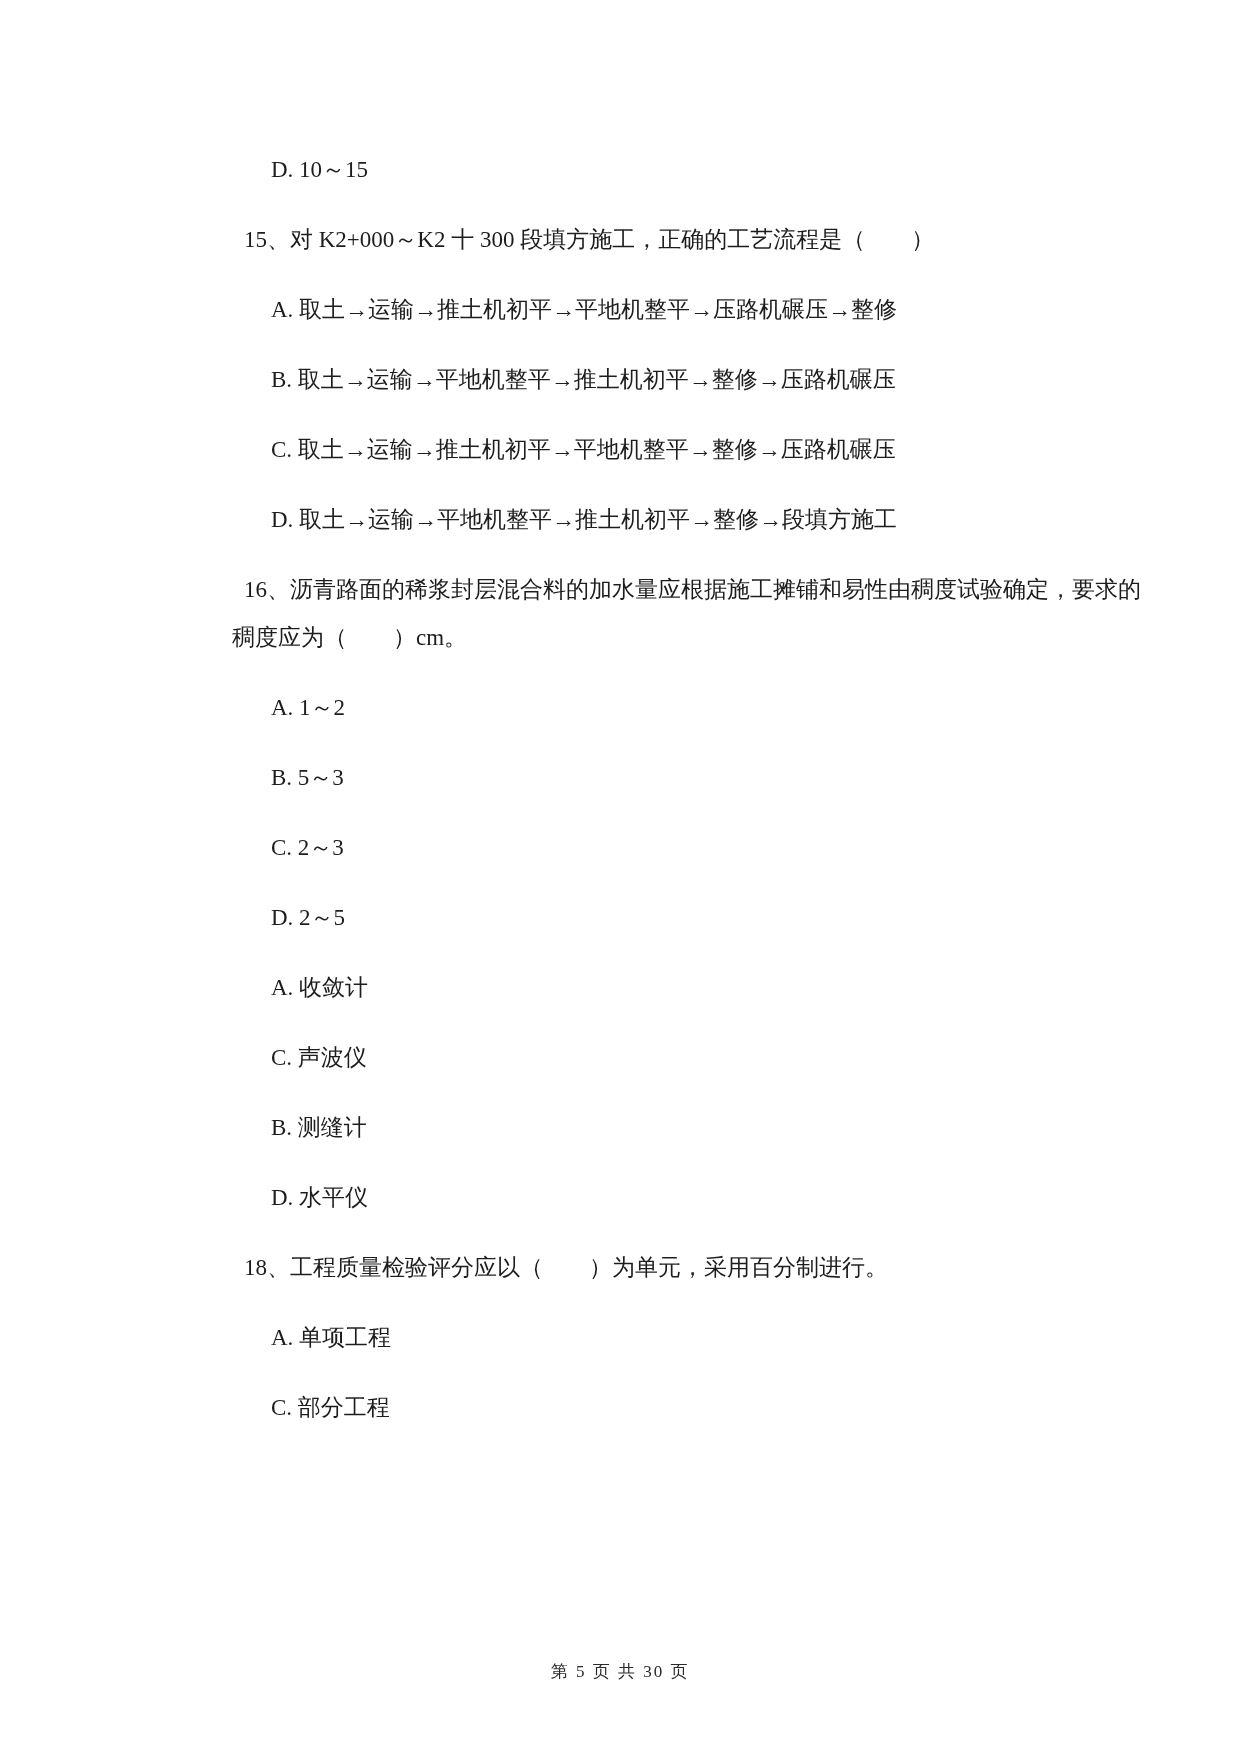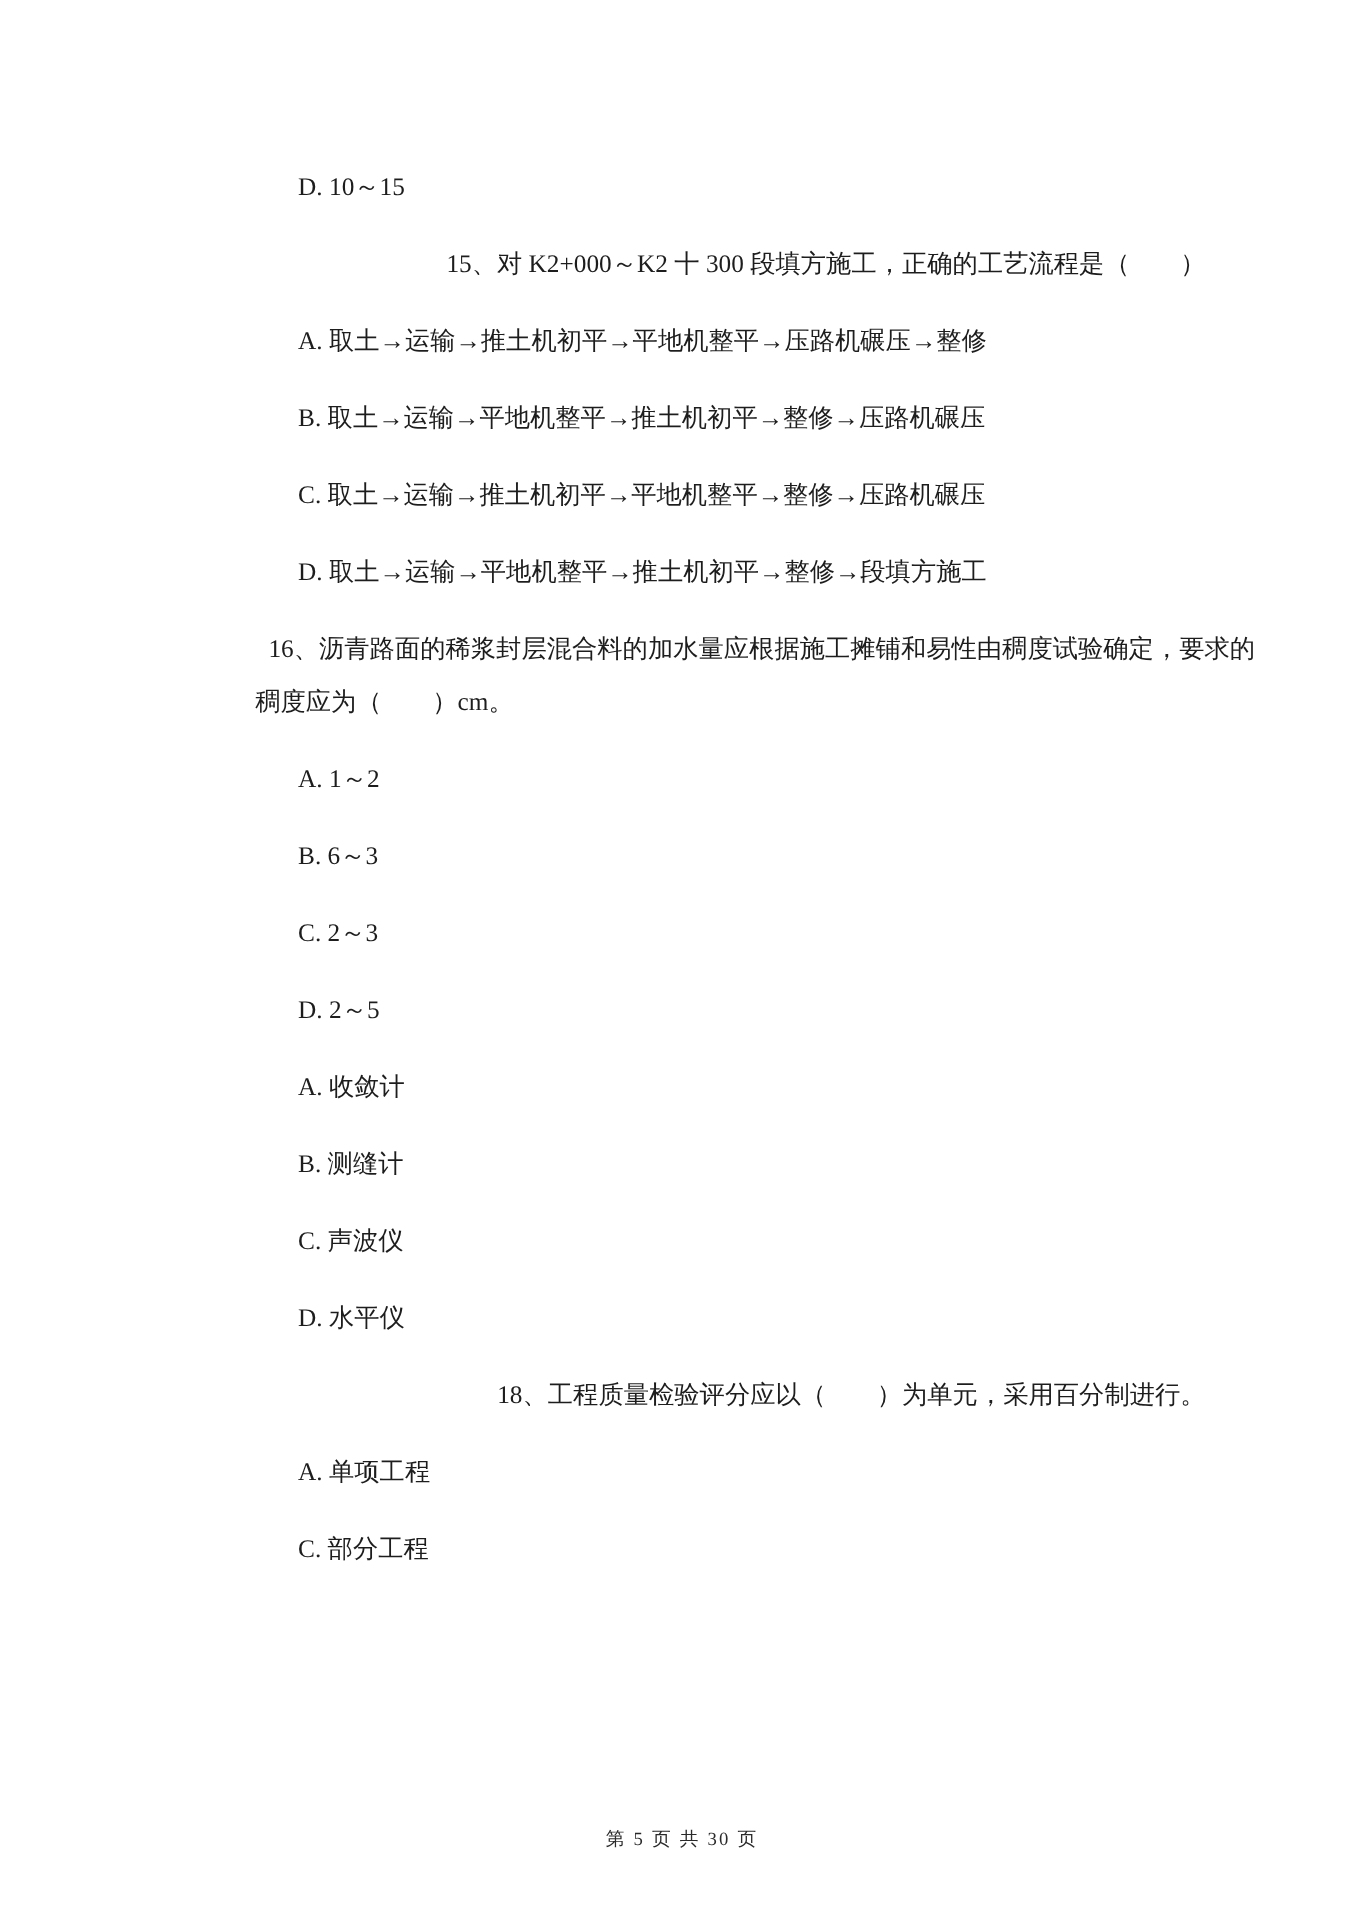--- a/index.html
+++ b/index.html
@@ -20,21 +20,20 @@
     overflow: hidden;
   }
   .line {
     font-size: 23px;
     line-height: 27px;
     margin: 0 0 43px 0;
     white-space: nowrap;
   }
   .stem {
     margin-left: 12px;
-    text-align: right;
   }
   .stem-wrap-first {
     margin-bottom: 21px;
   }
   .stem-continuation {
     margin-left: 0;
   }
   .option {
     margin-left: 39px;
   }
@@ -61,29 +60,29 @@
     <div class="line option">A. 取土→运输→推土机初平→平地机整平→压路机碾压→整修</div>
     <div class="line option">B. 取土→运输→平地机整平→推土机初平→整修→压路机碾压</div>
     <div class="line option">C. 取土→运输→推土机初平→平地机整平→整修→压路机碾压</div>
     <div class="line option">D. 取土→运输→平地机整平→推土机初平→整修→段填方施工</div>
   </div>
 
   <div>
     <div class="line stem stem-wrap-first">16、沥青路面的稀浆封层混合料的加水量应根据施工摊铺和易性由稠度试验确定，要求的</div>
     <div class="line stem-continuation">稠度应为（　　）cm。</div>
     <div class="line option">A. 1～2</div>
-    <div class="line option">B. 6～3</div>
+    <div class="line option">B. 5～3</div>
     <div class="line option">C. 2～3</div>
     <div class="line option">D. 2～5</div>
   </div>
 
   <div>
     <div class="line option">A. 收敛计</div>
+    <div class="line option">C. 声波仪</div>
     <div class="line option">B. 测缝计</div>
-    <div class="line option">C. 声波仪</div>
     <div class="line option">D. 水平仪</div>
   </div>
 
   <div>
     <div class="line stem">18、工程质量检验评分应以（　　）为单元，采用百分制进行。</div>
     <div class="line option">A. 单项工程</div>
     <div class="line option">C. 部分工程</div>
   </div>
 
   <div class="footer">第 5 页 共 30 页</div>

